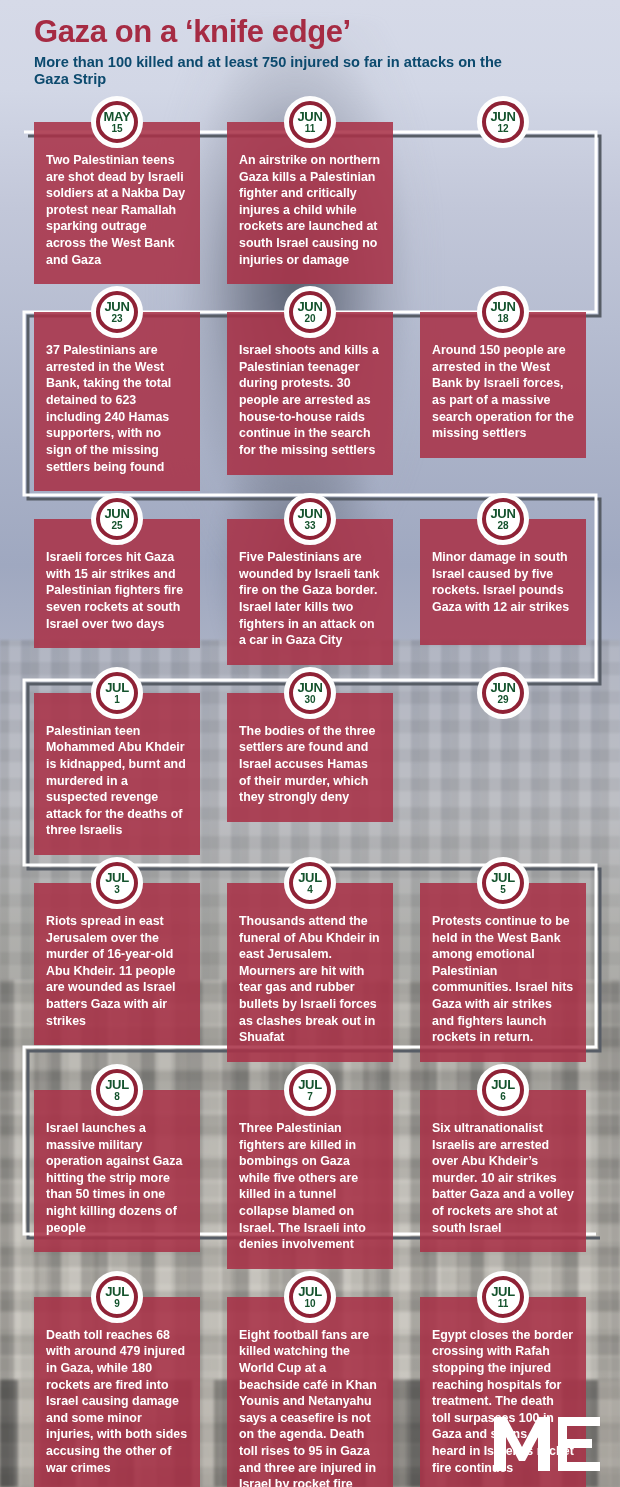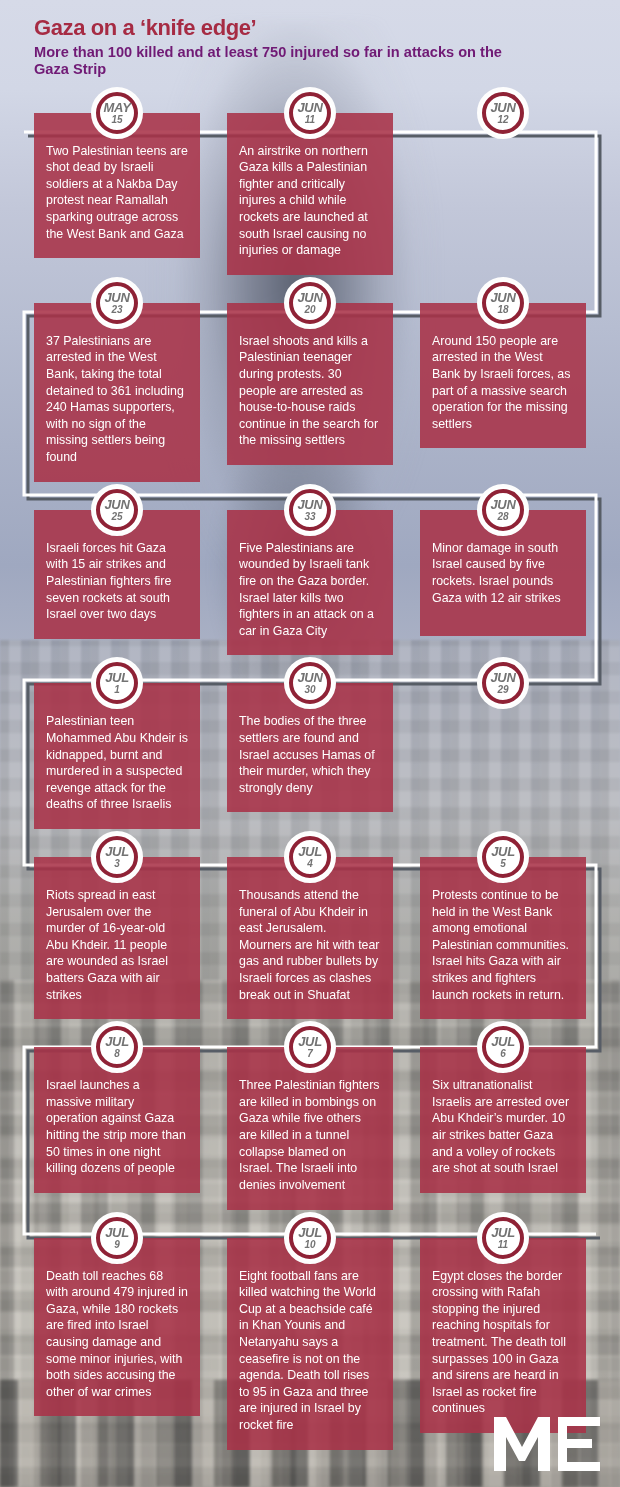--- a/index.html
+++ b/index.html
@@ -60,25 +60,25 @@
   }
 
   
   #snake { position: absolute; inset: 0; z-index: 1; pointer-events: none; }
 
   
   #wrap { position: relative; z-index: 2; }
 
   .header { padding: 16px 0 4px 34px; }
   .title {
-    color: #a62b43; font-size: 22px; font-weight: bold;
+    color: #a62b43; font-size: 31px; font-weight: bold;
     letter-spacing: -.4px; line-height: 1.05;
   }
   .subtitle {
-    color: #701a75; font-size: 14.6px; font-weight: bold;
+    color: #0c4a6e; font-size: 14.6px; font-weight: bold;
     line-height: 1.18; margin-top: 5px; max-width: 480px;
   }
 
   .rows { position: relative; }
   .row {
     position: relative;
     display: flex;
     justify-content: space-between;
     padding: 0 34px;
   }
@@ -94,29 +94,29 @@
     box-shadow: 0 0 0 0 rgba(0,0,0,0);
     display: flex; align-items: center; justify-content: center;
     z-index: 5;
   }
   .badge .ring {
     position: absolute; inset: 2px; border-radius: 50%;
     border: 4px solid #8f2236;
   }
   .badge .txt {
     position: relative; text-align: center; line-height: 1;
-    color: #737373; font-weight: bold; font-style: italic;
+    color: #14532d; font-weight: bold;
   }
   .badge .mon { display: block; font-size: 13px; letter-spacing: -.3px; }
   .badge .day { display: block; font-size: 10px; margin-top: 1px; }
 
   .card {
     background: rgba(168, 50, 72, 0.88);
     color: #ffffff;
-    font-size: 12.4px; font-weight: normal;
+    font-size: 12.4px; font-weight: bold;
     line-height: 1.34;
     padding: 30px 12px 16px 12px;
     min-height: 126px;
   }
   .logo {
     position: absolute; right: 18px; bottom: 14px; z-index: 3;
     width: 110px; height: 60px;
   }
 </style>
 </head>
@@ -180,21 +180,21 @@
       </div>
       <div class="row" style="margin-top: 28px;">
         <div class="cell">
           <div class="badge">
             <span class="ring"></span>
             <span class="txt">
               <span class="mon">JUN</span>
               <span class="day">23</span>
             </span>
           </div>
-          <div class="card">37 Palestinians are arrested in the West Bank, taking the total detained to 361 including 240 Hamas supporters, with no sign of the missing settlers being found</div>
+          <div class="card">37 Palestinians are arrested in the West Bank, taking the total detained to 623 including 240 Hamas supporters, with no sign of the missing settlers being found</div>
         </div>
         <div class="cell">
           <div class="badge">
             <span class="ring"></span>
             <span class="txt">
               <span class="mon">JUN</span>
               <span class="day">20</span>
             </span>
           </div>
           <div class="card">Israel shoots and kills a Palestinian teenager during protests. 30 people are arrested as house-to-house raids continue in the search for the missing settlers</div>

